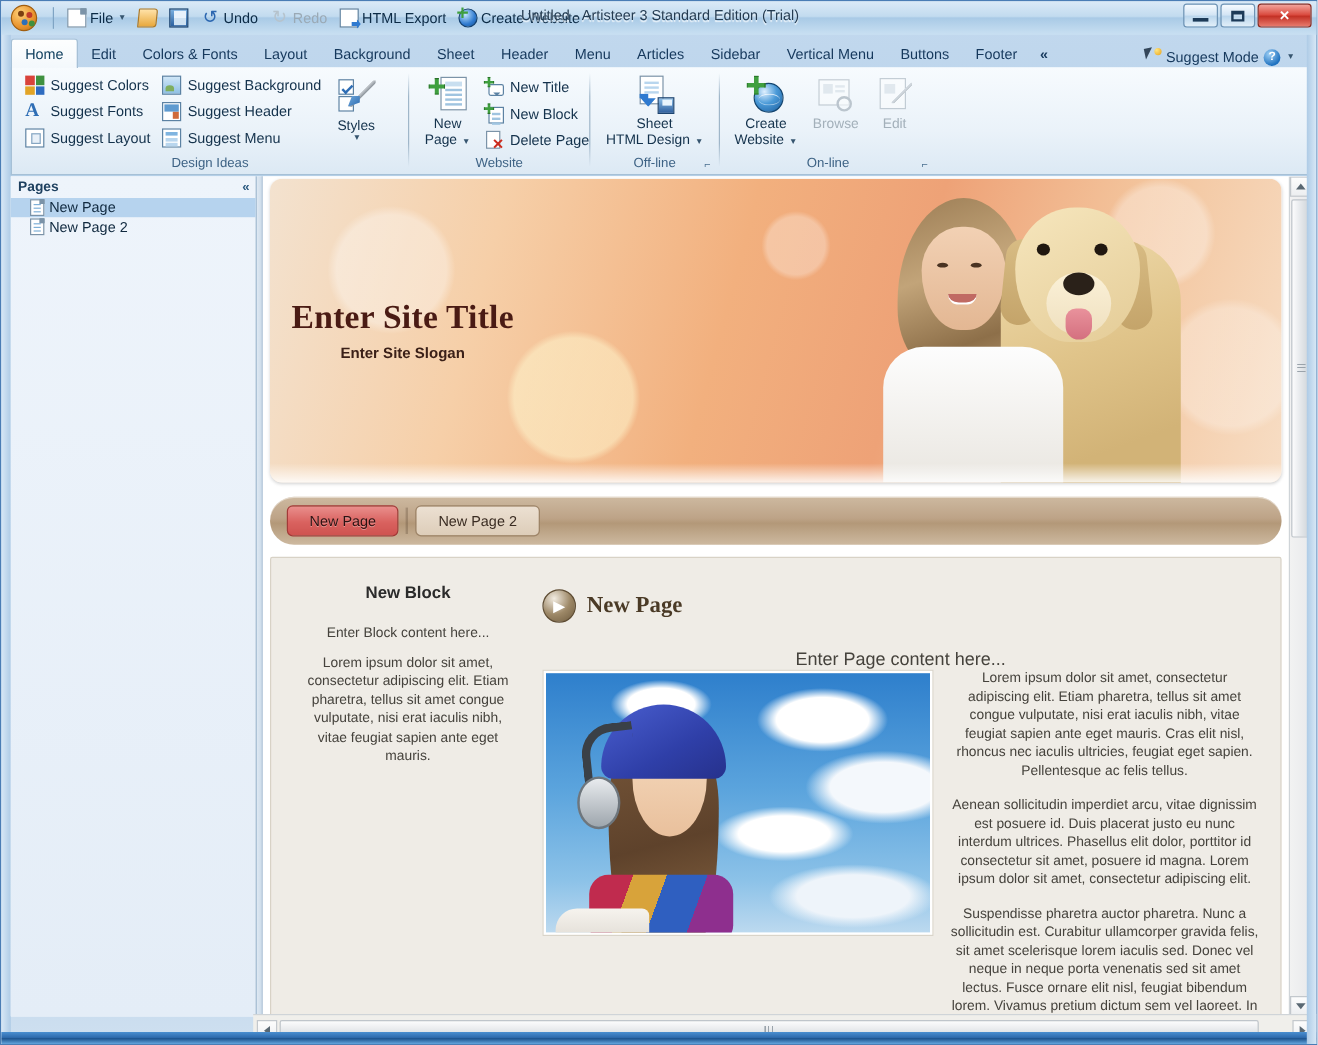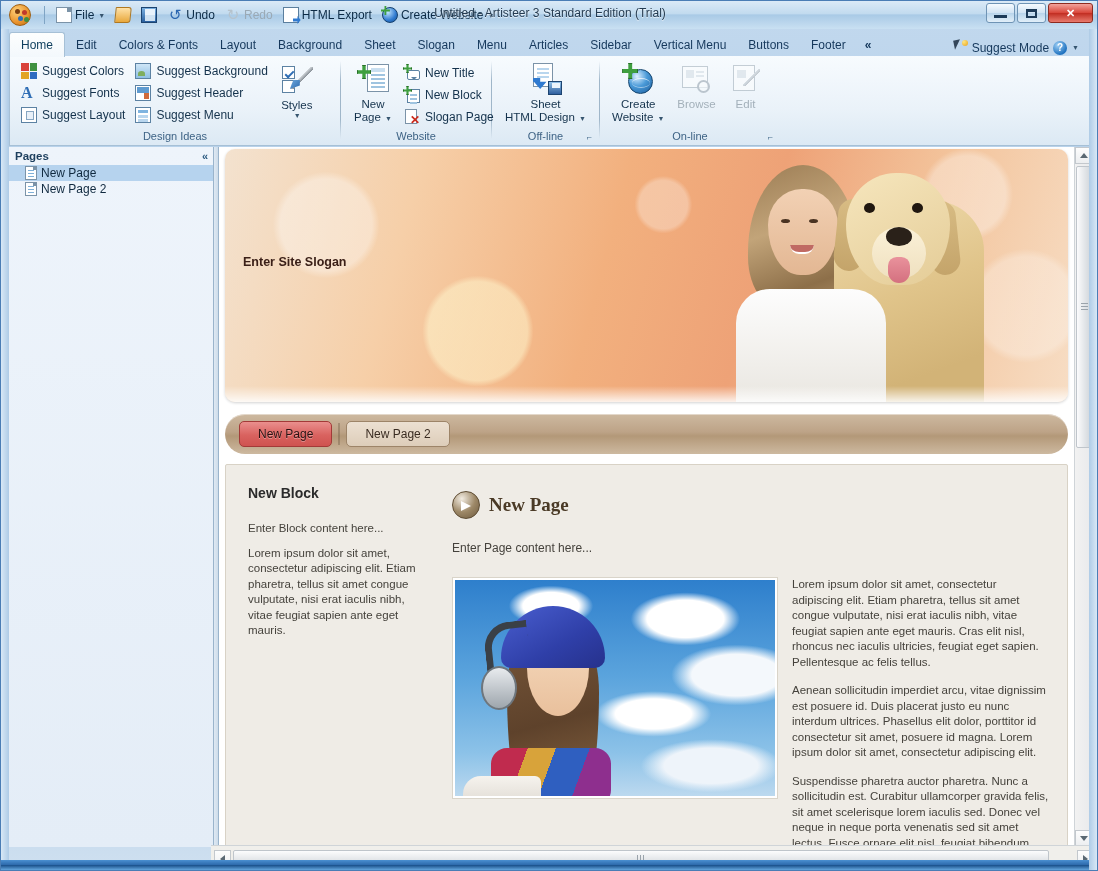--- a/index.html
+++ b/index.html
@@ -248,21 +248,21 @@
   .ic-browse .mag { position:absolute;right:2px;bottom:2px;width:13px;height:13px;border-radius:50%;border:2px solid #7d8c98;background:rgba(255,255,255,.6);}
   .ic-edit { width:32px;height:32px;position:relative;opacity:.45; }
   .ic-edit .pg5 { position:absolute;left:4px;top:2px;width:22px;height:26px;background:#fff;border:1px solid #8a9aa6;}
   .ic-edit .pg5:after{content:"";position:absolute;left:3px;top:4px;width:9px;height:8px;background:#ccd6de;}
   .ic-edit .pen { position:absolute;right:1px;top:6px;width:17px;height:17px;
     background: linear-gradient(135deg,transparent 46%,#b9c3cb 46%,#8d979f 56%,transparent 57%);}
 
   
   #mainarea {
     position:absolute; left:8px; top:146px; width:1082px; height:700px;
-    display:flex; background:#fff;
+    display:flex; background:#fff;text-align:center;
   }
   
   #pagespanel {
     width:205px; background: linear-gradient(to bottom,#eef4fb,#e4edf7);
     border-right:1px solid #9ab4cc; position:relative;
   }
   #pageshdr {
     height:18px; display:flex; align-items:center; padding:0 6px;
     font-size:11.5px; font-weight:bold; color:#1d3f5e;
   }
@@ -385,21 +385,21 @@
   #site-content { flex:1; padding:12px 8px 0 10px; }
   #page-heading { display:flex; align-items:center; gap:9px; margin-bottom:22px;}
   .bullet-ic {
     width:28px;height:28px;border-radius:50%;
     background: radial-gradient(circle at 34% 26%, #f2ece2, #9d8867 52%, #6d5a3e 100%);
     border:1px solid #5e4c33; position:relative; flex:none;
   }
   .bullet-ic:after{ content:""; position:absolute; left:8px; top:9px; width:0;height:0;
     border-left:10px solid #fff; border-top:5px solid transparent; border-bottom:5px solid transparent;}
   #page-heading h2 { margin:0; font-family:"Liberation Serif", serif; font-size:19px; color:#4a3a26;}
-  .page-lead { font-size:12px; color:#45423c; margin-bottom:22px; }
+  .page-lead { font-size:15px; color:#45423c; }
   .article-row { display:flex; gap:14px; align-items:flex-start; }
   #article-photo {
     width:326px; height:222px; flex:none; border:1px solid #d9d4c9; background:#fff; padding:2px;
   }
   #article-photo .sky {
     width:100%; height:100%; position:relative; overflow:hidden;
     background:
       radial-gradient(ellipse 70px 34px at 72% 18%, #ffffff 0 55%, rgba(255,255,255,0) 78%),
       radial-gradient(ellipse 86px 40px at 88% 44%, #f4f8fc 0 52%, rgba(244,248,252,0) 76%),
       radial-gradient(ellipse 76px 30px at 62% 62%, #ffffff 0 50%, rgba(255,255,255,0) 76%),
@@ -532,21 +532,21 @@
     </div>
   </div>
 
   <div id="tabstrip">
     <div class="rtab active">Home</div>
     <div class="rtab">Edit</div>
     <div class="rtab">Colors &amp; Fonts</div>
     <div class="rtab">Layout</div>
     <div class="rtab">Background</div>
     <div class="rtab">Sheet</div>
-    <div class="rtab">Slogan</div>
+    <div class="rtab">Header</div>
     <div class="rtab">Menu</div>
     <div class="rtab">Articles</div>
     <div class="rtab">Sidebar</div>
     <div class="rtab">Vertical Menu</div>
     <div class="rtab">Buttons</div>
     <div class="rtab">Footer</div>
     <div class="rtab collapse">«</div>
 
     <div id="suggestmode">
       <span class="cursor-ic"></span>
@@ -637,21 +637,21 @@
                 <span class="bl"></span>
                 <span class="plus sm"></span>
               </span>
             <span>New Block</span>
           </div>
           <div class="smallbtn">
             <span class="ic-del">
                 <span class="pg2"></span>
                 <span class="x">✕</span>
               </span>
-            <span>Slogan Page</span>
+            <span>Delete Page</span>
           </div>
         </div>
       </div>
       <div class="rgroup-label">Website</div>
     </div>
 
     <div class="rgroup-sep"></div>
 
     <div class="rgroup" style="width:107px;">
       <div class="rgroup-body" style="justify-content:center;">
@@ -746,20 +746,21 @@
               <span class="ear2"></span>
             <span class="doghead"></span>
               <span class="deye1"></span>
               <span class="deye2"></span>
             <span class="snout"></span>
               <span class="nose"></span>
               <span class="tongue"></span>
             <span class="shirt"></span>
           </div>
           <div id="hdr-text">
+            <h1 id="site-title">Enter Site Title</h1>
             <div id="site-slogan">Enter Site Slogan</div>
           </div>
         </div>
 
         <div id="site-nav">
           <div class="navbtn active">New Page</div>
           <div class="navsep"></div>
           <div class="navbtn">New Page 2</div>
         </div>
 

